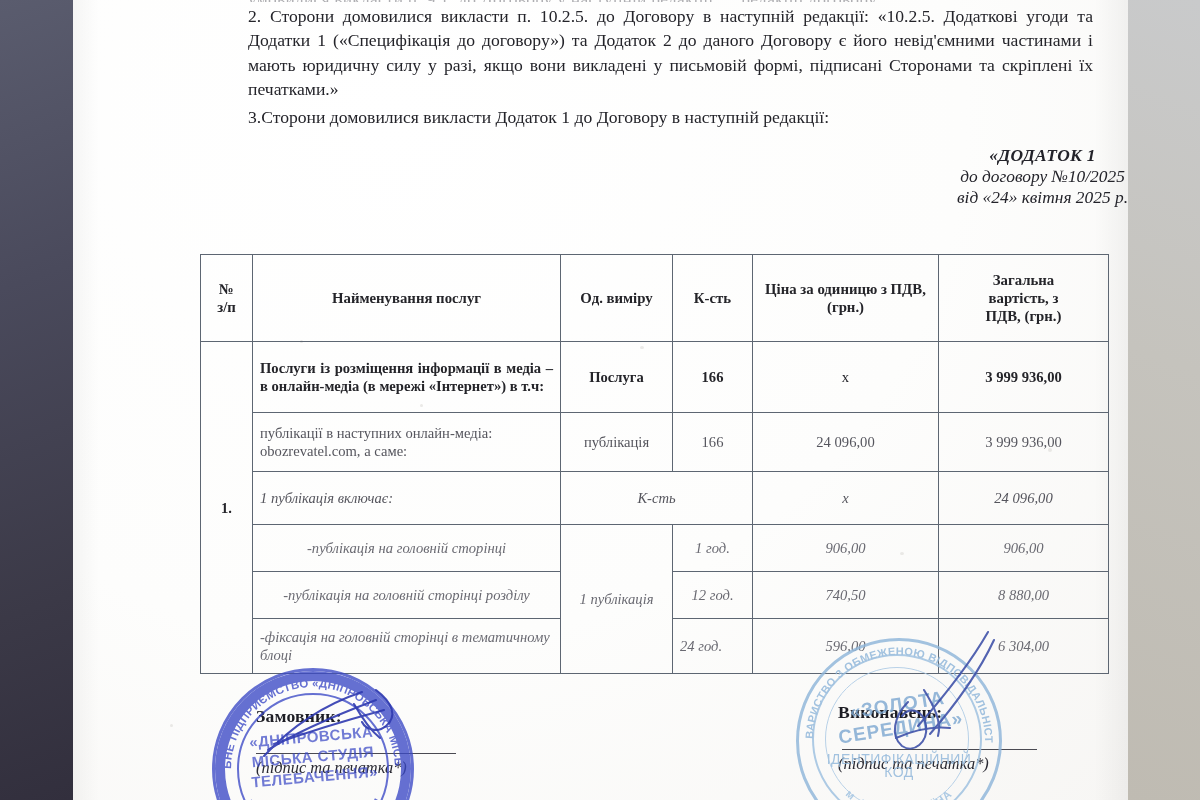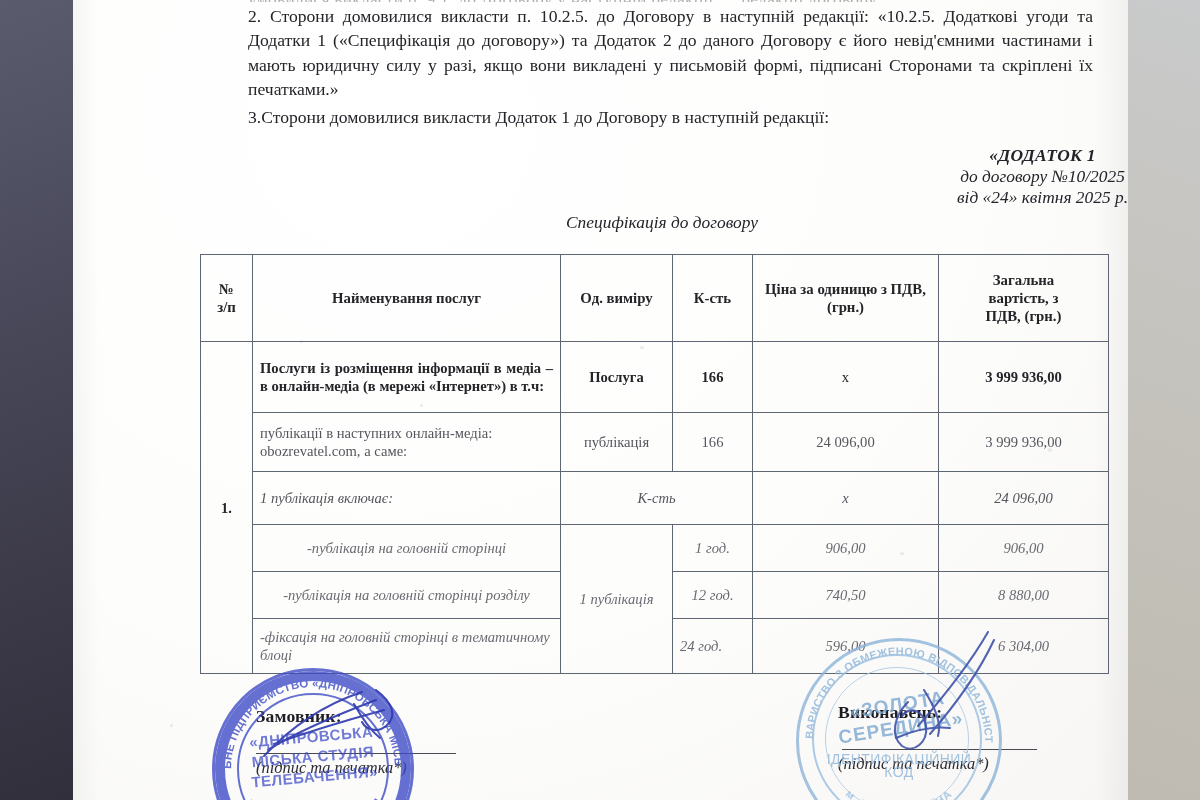--- a/index.html
+++ b/index.html
@@ -316,21 +316,20 @@
     <div class="para p2">2. Сторони домовилися викласти п. 10.2.5. до Договору в наступній редакції: «10.2.5. Додаткові угоди та Додатки 1 («Специфікація до договору») та Додаток 2 до даного Договору є його невід'ємними частинами і мають юридичну силу у разі, якщо вони викладені у письмовій формі, підписані Сторонами та скріплені їх печатками.»</div>
 
     <div class="para p3">3.Сторони домовилися викласти Додаток 1 до Договору в наступній редакції:</div>
 
     <div class="appendix-block">
       <div class="appendix-title">«ДОДАТОК 1</div>
       <div>до договору №10/2025</div>
       <div>від «24» квітня 2025 р.</div>
     </div>
 
-    <div class="spec-title">Специфікація до договору</div>
 
     <table class="spec">
       <colgroup>
         <col class="c-num">
           <col class="c-name">
           <col class="c-unit">
         <col class="c-qty">
           <col class="c-price">
           <col class="c-total">
       </colgroup>

